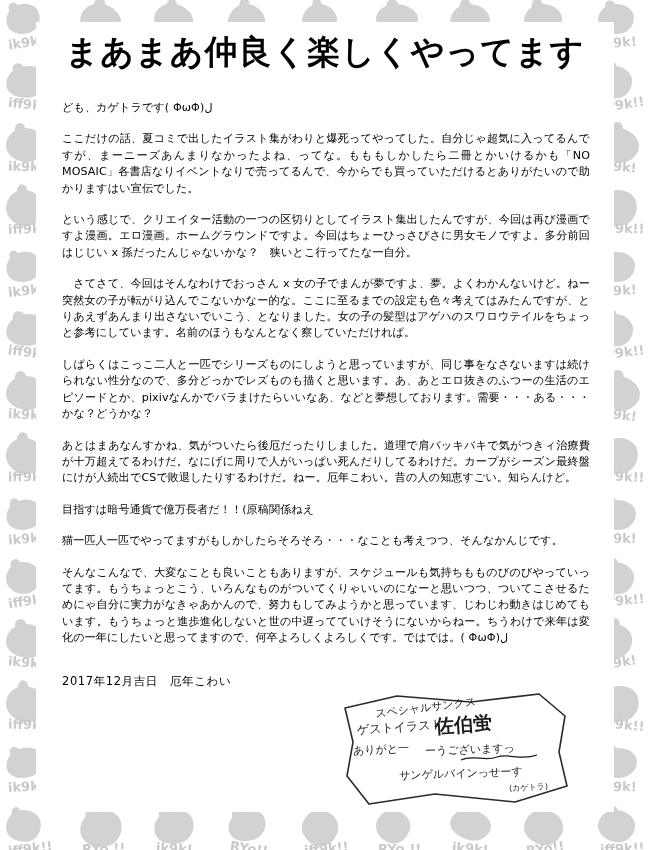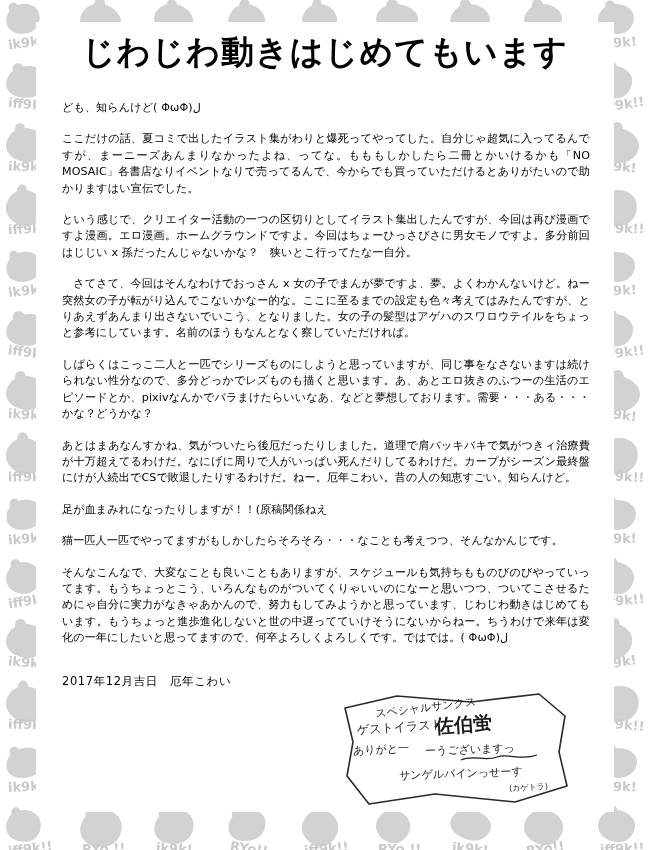--- a/index.html
+++ b/index.html
@@ -396,30 +396,30 @@
       <div class="blob" style="left: 450px; top: 810px; width: 41px; height: 30px; transform: rotate(12deg);"></div>
       <div class="bg-cell" style="left: 452px; top: 842px; transform: rotate(5deg);">ik9k!</div>
       <div class="blob" style="left: 524px; top: 810px; width: 39px; height: 35px; transform: rotate(9deg);"></div>
       <div class="bg-cell" style="left: 526px; top: 842px; transform: rotate(-8deg);">RYo!!</div>
       <div class="blob" style="left: 598px; top: 810px; width: 37px; height: 32px; transform: rotate(6deg);"></div>
       <div class="bg-cell" style="left: 600px; top: 842px; transform: rotate(-3deg);">iﬀ9k!!</div>
     </div>
 
   <div class="content-panel">
 
-    <div class="title">じわじわ動きはじめてもいます</div>
+    <div class="title">まあまあ仲良く楽しくやってます</div>
 
     <div class="body-text">
-      <p>ども、知らんけど( ΦωΦ)ﻝ</p>
+      <p>ども、カゲトラです( ΦωΦ)ﻝ</p>
       <p>ここだけの話、夏コミで出したイラスト集がわりと爆死ってやってした。自分じゃ超気に入ってるんですが、まーニーズあんまりなかったよね、ってな。もももしかしたら二冊とかいけるかも「NO MOSAIC」各書店なりイベントなりで売ってるんで、今からでも買っていただけるとありがたいので助かりますはい宣伝でした。</p>
       <p>という感じで、クリエイター活動の一つの区切りとしてイラスト集出したんですが、今回は再び漫画ですよ漫画。エロ漫画。ホームグラウンドですよ。今回はちょーひっさびさに男女モノですよ。多分前回はじじい x 孫だったんじゃないかな？　狭いとこ行ってたな一自分。</p>
       <p>　さてさて、今回はそんなわけでおっさん x 女の子でまんが夢ですよ、夢。よくわかんないけど。ねー突然女の子が転がり込んでこないかなー的な。ここに至るまでの設定も色々考えてはみたんですが、とりあえずあんまり出さないでいこう、となりました。女の子の髪型はアゲハのスワロウテイルをちょっと参考にしています。名前のほうもなんとなく察していただければ。</p>
       <p>しばらくはこっこ二人と一匹でシリーズものにしようと思っていますが、同じ事をなさないますは続けられない性分なので、多分どっかでレズものも描くと思います。あ、あとエロ抜きのふつーの生活のエピソードとか、pixivなんかでバラまけたらいいなあ、などと夢想しております。需要・・・ある・・・かな？どうかな？</p>
       <p>あとはまあなんすかね、気がついたら後厄だったりしました。道理で肩バッキバキで気がつきィ治療費が十万超えてるわけだ。なにげに周りで人がいっぱい死んだりしてるわけだ。カープがシーズン最終盤にけが人続出でCSで敗退したりするわけだ。ねー。厄年こわい。昔の人の知恵すごい。知らんけど。</p>
-      <p>足が血まみれになったりしますが！！(原稿関係ねえ</p>
+      <p>目指すは暗号通貨で億万長者だ！！(原稿関係ねえ</p>
       <p>猫一匹人一匹でやってますがもしかしたらそろそろ・・・なことも考えつつ、そんなかんじです。</p>
       <p>そんなこんなで、大変なことも良いこともありますが、スケジュールも気持ちもものびのびやっていってます。もうちょっとこう、いろんなものがついてくりゃいいのになーと思いつつ、ついてこさせるためにゃ自分に実力がなきゃあかんので、努力もしてみようかと思っています、じわじわ動きはじめてもいます。もうちょっと進歩進化しないと世の中遅ってていけそうにないからねー。ちうわけで来年は変化の一年にしたいと思ってますので、何卒よろしくよろしくです。ではでは。( ΦωΦ)ﻝ</p>
     </div>
 
     <div class="signature">2017年12月吉日　厄年こわい</div>
 
     <div class="note">
       <svg width="232" height="118" viewBox="0 0 232 118">
         <path d="M6,18 L58,6 L132,12 L200,4 L226,26 L220,62 L228,96 L176,112 L96,104 L30,114 L8,86 L14,52 Z" fill="#ffffff" stroke="#2a2a2a" stroke-width="1.6" stroke-linejoin="round"></path>
       </svg>

